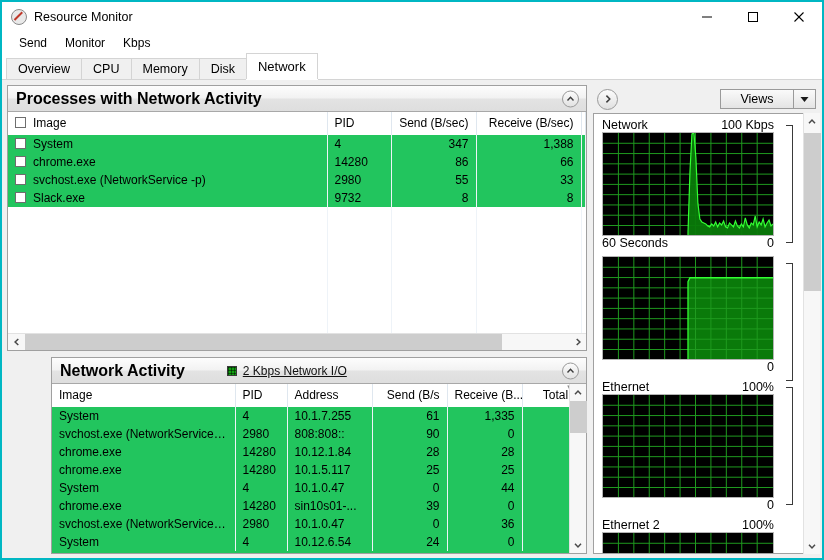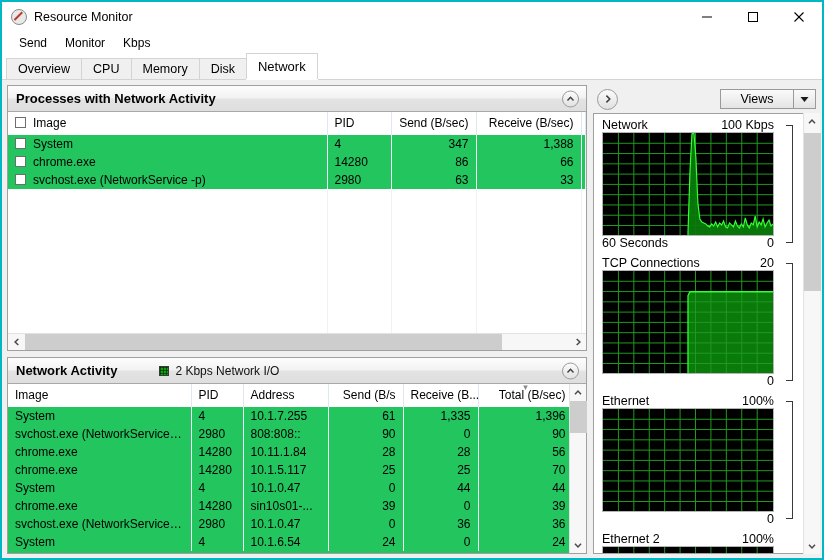--- a/index.html
+++ b/index.html
@@ -104,21 +104,21 @@
     min-height: 0;
   }
   .group-header {
     height: 26px; flex: 0 0 26px;
     background: linear-gradient(to bottom, #fdfdfd 0%, #f2f2f2 48%, #e3e3e3 52%, #dedede 100%);
     border-bottom: 1px solid #a8a8a8;
     display: flex; align-items: center;
     padding: 0 6px 0 8px;
     position: relative;
   }
-  .group-title { font-weight: bold; font-size: 13px; color: #000; }
+  .group-title { font-weight: bold; font-size: 16px; color: #000; }
   .legend { display: flex; align-items: center; font-size: 12px; color: #111; }
   .swatch {
     width: 10px; height: 10px; margin-right: 6px;
     border: 1px solid #3a3a3a;
     background-image:
       linear-gradient(to right, rgba(0,0,0,.45) 1px, transparent 1px),
       linear-gradient(to bottom, rgba(0,0,0,.45) 1px, transparent 1px);
     background-size: 3px 3px;
   }
   .swatch.green { background-color: #11a011; }
@@ -322,22 +322,29 @@
                 <tr>
                   <td><span class="cb"></span><span>chrome.exe</span></td>
                   <td>14280</td>
                   <td class="num">86</td>
                   <td class="num">66</td>
                   <td></td>
                 </tr>
                 <tr>
                   <td><span class="cb"></span><span>svchost.exe (NetworkService -p)</span></td>
                   <td>2980</td>
-                  <td class="num">63</td>
+                  <td class="num">55</td>
                   <td class="num">33</td>
+                  <td></td>
+                </tr>
+                <tr>
+                  <td><span class="cb"></span><span>Slack.exe</span></td>
+                  <td>9732</td>
+                  <td class="num">8</td>
+                  <td class="num">8</td>
                   <td></td>
                 </tr>
               </tbody>
             </table>
             <div class="col-rules">
               <i style="left:319px"></i>
                 <i style="left:383px"></i>
                 <i style="left:468px"></i>
                 <i style="left:573px"></i>
             </div>
@@ -355,24 +362,24 @@
                     <polyline points="2.7,1 5.9,4 2.7,7" fill="none" stroke="#4a4a4a" stroke-width="1.5"></polyline>
                   </svg>
               </div>
             </div>
           </div>
         </div>
       </div>
 
       <div style="height:6px;flex:0 0 6px;"></div>
 
-      <div class="group" style="flex:1 1 auto;">
+      <div class="group" style="flex:1 1 auto;margin-left:44px;">
         <div class="group-header">
           <span class="group-title">Network Activity</span>
-          <span class="legend" style="margin-left:42px;">
+          <span class="legend" style="margin-left:42px;text-decoration:underline;">
             <span class="swatch green"></span>
             <span>2 Kbps Network I/O</span>
           </span>
           <span class="collapse-btn">
             <svg width="9" height="9" viewBox="0 0 9 9">
                 <polyline points="1.5,6 4.5,2.8 7.5,6" fill="none" stroke="#3c3c3c" stroke-width="1.4"></polyline>
               </svg>
           </span>
         </div>
         <div class="tbl-wrap">
@@ -416,21 +423,21 @@
                   <td>2980</td>
                   <td>808:808::</td>
                   <td class="num">90</td>
                   <td class="num">0</td>
                   <td class="num">90</td>
                   <td></td>
                 </tr>
                 <tr>
                   <td>chrome.exe</td>
                   <td>14280</td>
-                  <td>10.11.1.84</td>
+                  <td>10.12.1.84</td>
                   <td class="num">28</td>
                   <td class="num">28</td>
                   <td class="num">56</td>
                   <td></td>
                 </tr>
                 <tr>
                   <td>chrome.exe</td>
                   <td>14280</td>
                   <td>10.1.5.117</td>
                   <td class="num">25</td>
@@ -461,21 +468,21 @@
                   <td>2980</td>
                   <td>10.1.0.47</td>
                   <td class="num">0</td>
                   <td class="num">36</td>
                   <td class="num">36</td>
                   <td></td>
                 </tr>
                 <tr>
                   <td>System</td>
                   <td>4</td>
-                  <td>10.1.6.54</td>
+                  <td>10.12.6.54</td>
                   <td class="num">24</td>
                   <td class="num">0</td>
                   <td class="num">24</td>
                   <td></td>
                 </tr>
               </tbody>
             </table>
           </div>
           <div class="vscroll">
             <div class="arrow">
@@ -550,24 +557,20 @@
               </svg>
             </div>
             <div class="graph-foot">
               <span>60 Seconds</span>
               <span class="max0">0</span>
             </div>
             <div class="bracket" style="top:7px;height:118px;"></div>
           </div>
 
           <div class="graph-block">
-            <div class="graph-head">
-              <span class="name">TCP Connections</span>
-              <span class="max">20</span>
-            </div>
             <div class="graph-canvas">
               <svg viewBox="0 0 172 104" preserveAspectRatio="none">
                 <polygon fill="#0a7a0a" points="86,104 86,25 88,21 172,21 172,104"></polygon>
                 <g stroke="#1f9b1f" stroke-width="1">
                   <line x1="15.6" y1="0" x2="15.6" y2="104"></line>
                     <line x1="31.2" y1="0" x2="31.2" y2="104"></line>
                   <line x1="46.8" y1="0" x2="46.8" y2="104"></line>
                     <line x1="62.4" y1="0" x2="62.4" y2="104"></line>
                   <line x1="78.0" y1="0" x2="78.0" y2="104"></line>
                     <line x1="93.6" y1="0" x2="93.6" y2="104"></line>

